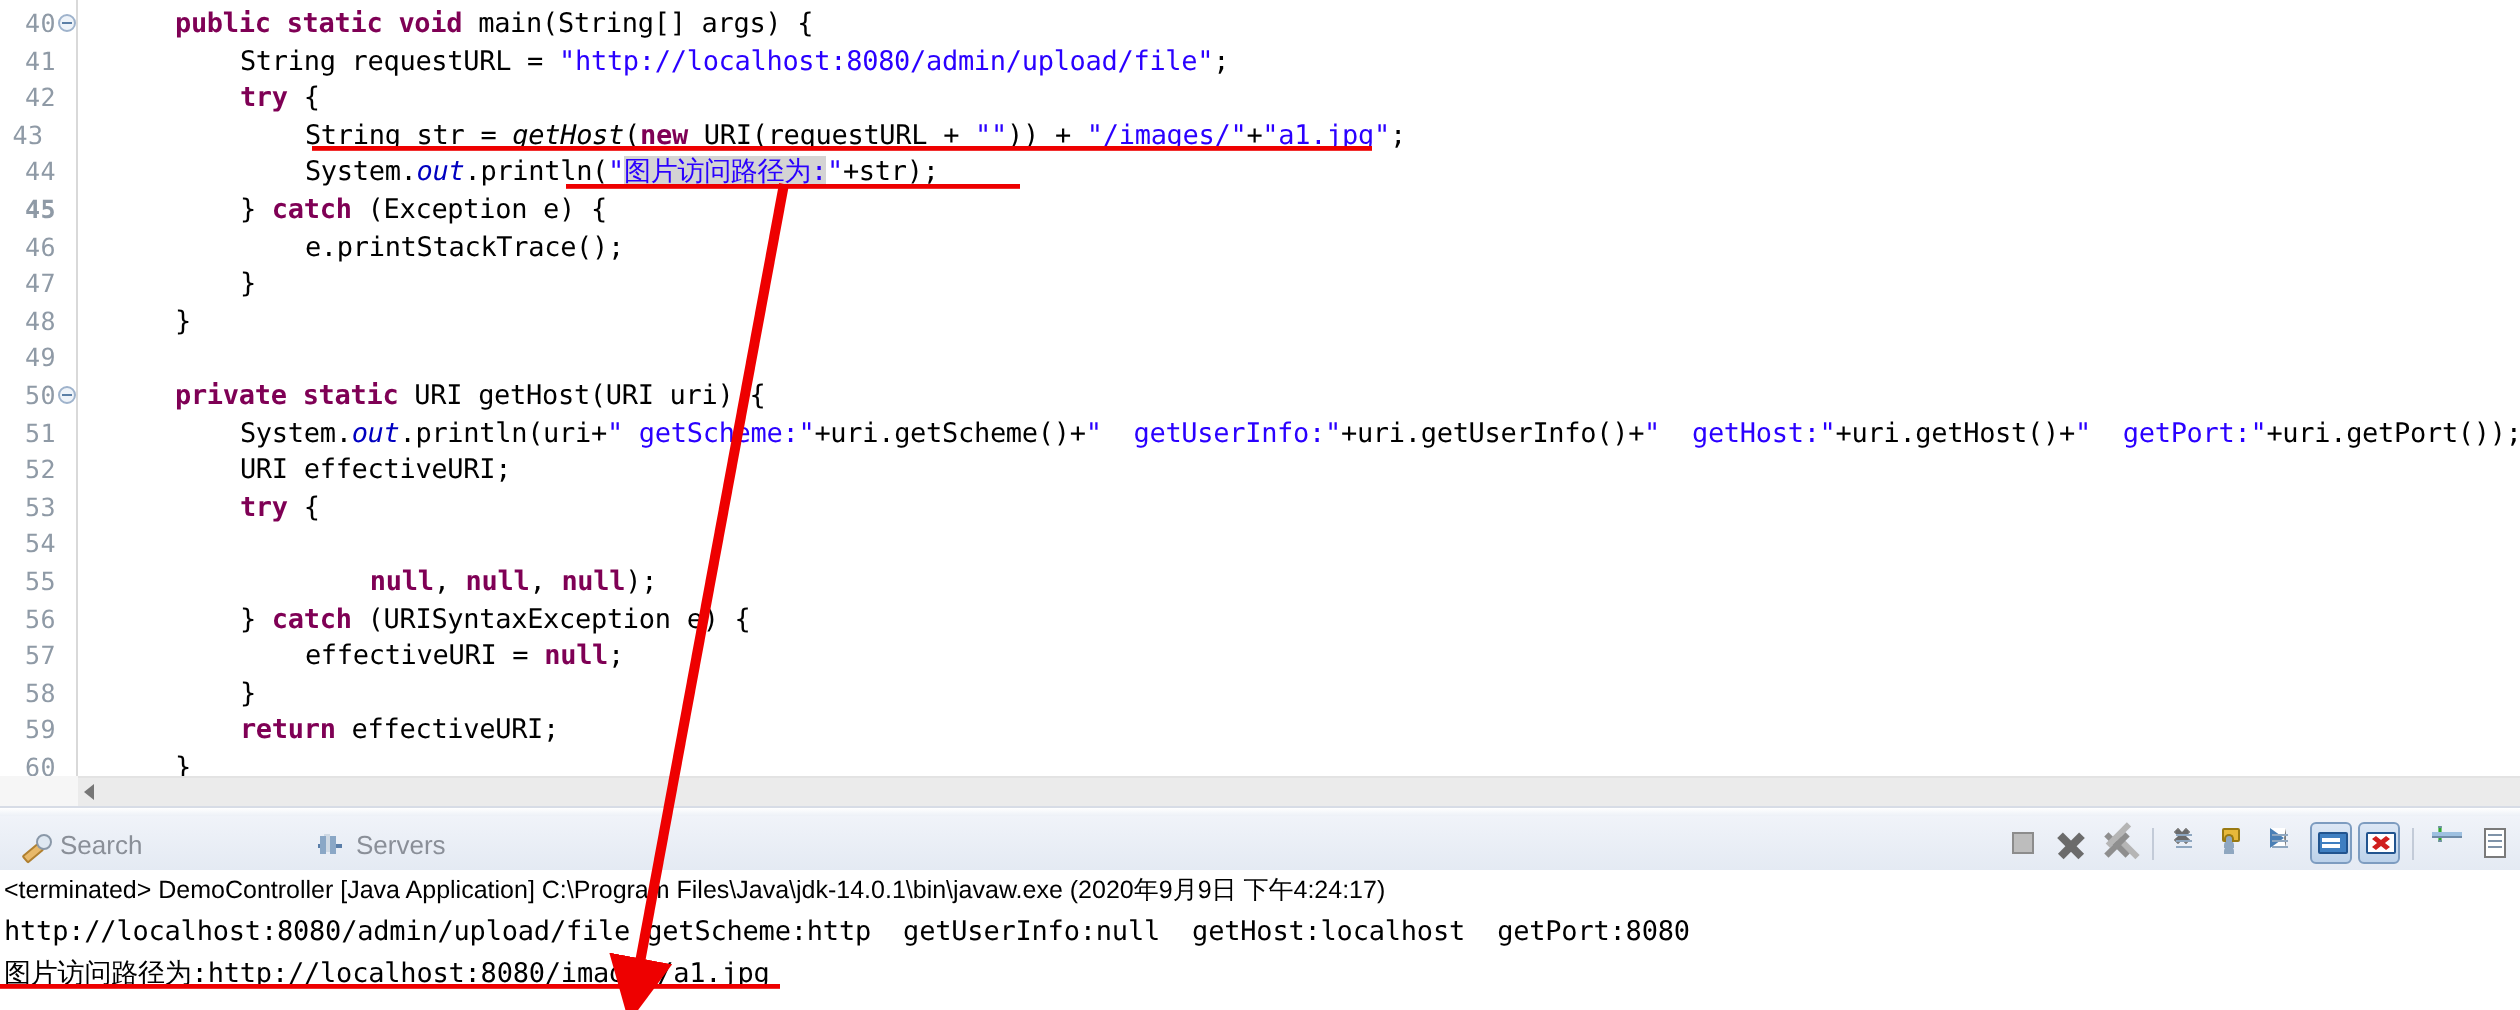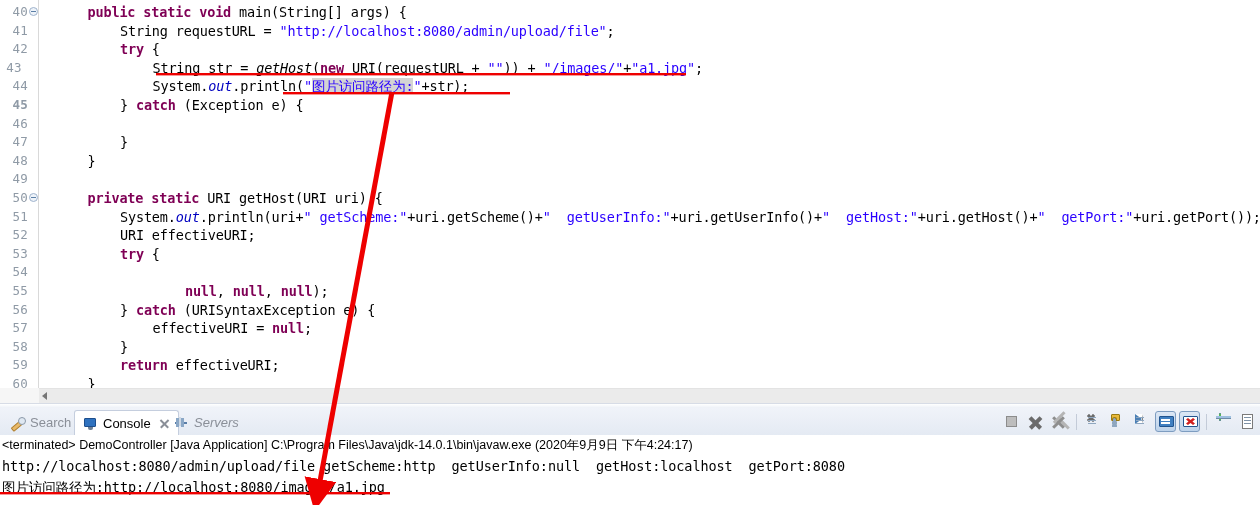--- a/index.html
+++ b/index.html
@@ -204,20 +204,21 @@
       <div class="lnum" style="top: 356.4px;">59</div>
       <div class="lnum" style="top: 375px;">60</div>
     </div>
   <div id="codearea">
       <div class="cl" style="top: 3px; left: 48.48px;"><span class="kw">public</span> <span class="kw">static</span> <span class="kw">void</span> main(String[] args) {</div>
       <div class="cl" style="top: 21.6px; left: 80.96px;">String requestURL = <span class="str">"http://localhost:8080/admin/upload/file"</span>;</div>
       <div class="cl" style="top: 40.2px; left: 80.96px;"><span class="kw">try</span> {</div>
       <div class="cl" style="top: 58.8px; left: 113.44px;">String str = <span class="mth">getHost</span>(<span class="kw">new</span> URI(requestURL + <span class="str">""</span>)) + <span class="str">"/images/"</span>+<span class="str">"a1.jpg"</span>;</div>
       <div class="cl" style="top: 77.4px; left: 113.44px;">System.<span class="fld">out</span>.println(<span class="str">"</span><span class="str sel">图片访问路径为:</span><span class="str">"</span>+str);</div>
       <div class="cl" style="top: 96px; left: 80.96px;">} <span class="kw">catch</span> (Exception e) {</div>
+      <div class="cl" style="top: 114.6px; left: 113.44px;">e.printStackTrace();</div>
       <div class="cl" style="top: 133.2px; left: 80.96px;">}</div>
       <div class="cl" style="top: 151.8px; left: 48.48px;">}</div>
       <div class="cl" style="top: 170.4px; left: 16px;"></div>
       <div class="cl" style="top: 189px; left: 48.48px;"><span class="kw">private</span> <span class="kw">static</span> URI getHost(URI uri) {</div>
       <div class="cl" style="top: 207.6px; left: 80.96px;">System.<span class="fld">out</span>.println(uri+<span class="str">" getScheme:"</span>+uri.getScheme()+<span class="str">"  getUserInfo:"</span>+uri.getUserInfo()+<span class="str">"  getHost:"</span>+uri.getHost()+<span class="str">"  getPort:"</span>+uri.getPort());</div>
       <div class="cl" style="top: 226.2px; left: 80.96px;">URI effectiveURI;</div>
       <div class="cl" style="top: 244.8px; left: 80.96px;"><span class="kw">try</span> {</div>
       <div class="cl" style="top: 282px; left: 145.92px;"><span class="kw">null</span>, <span class="kw">null</span>, <span class="kw">null</span>);</div>
       <div class="cl" style="top: 300.6px; left: 80.96px;">} <span class="kw">catch</span> (URISyntaxException e) {</div>
       <div class="cl" style="top: 319.2px; left: 113.44px;">effectiveURI = <span class="kw">null</span>;</div>
@@ -232,26 +233,21 @@
 </div>
 
 <div id="splitter"></div>
 
 <div id="console">
   <div id="tabbar">
     <div class="tab" id="tab0" style="left: 2px;">
       <span class="tabico ic-search"></span>
       <span class="tlabel">Search</span>
     </div>
-    <div class="tab active" id="tab1" style="left: 74px;">
-      <span class="tabico ic-console"></span>
-      <span class="tlabel">Console</span>
-      <span class="closex"></span>
-    </div>
-    <div class="tab" id="tab2" style="left: 166px; font-style: italic;">
+    <div class="tab" id="tab2" style="left: 150px;">
       <span class="tabico ic-servers"></span>
       <span class="tlabel">Servers</span>
     </div>
 
     <div id="ctools">
       <span class="tbtn gl-stop"></span>
       <span class="tbtn gl-x"></span>
       <span class="tbtn gl-xx"></span>
       <span class="sepr"></span>
       <span class="tbtn gl-page badge-x"></span>

